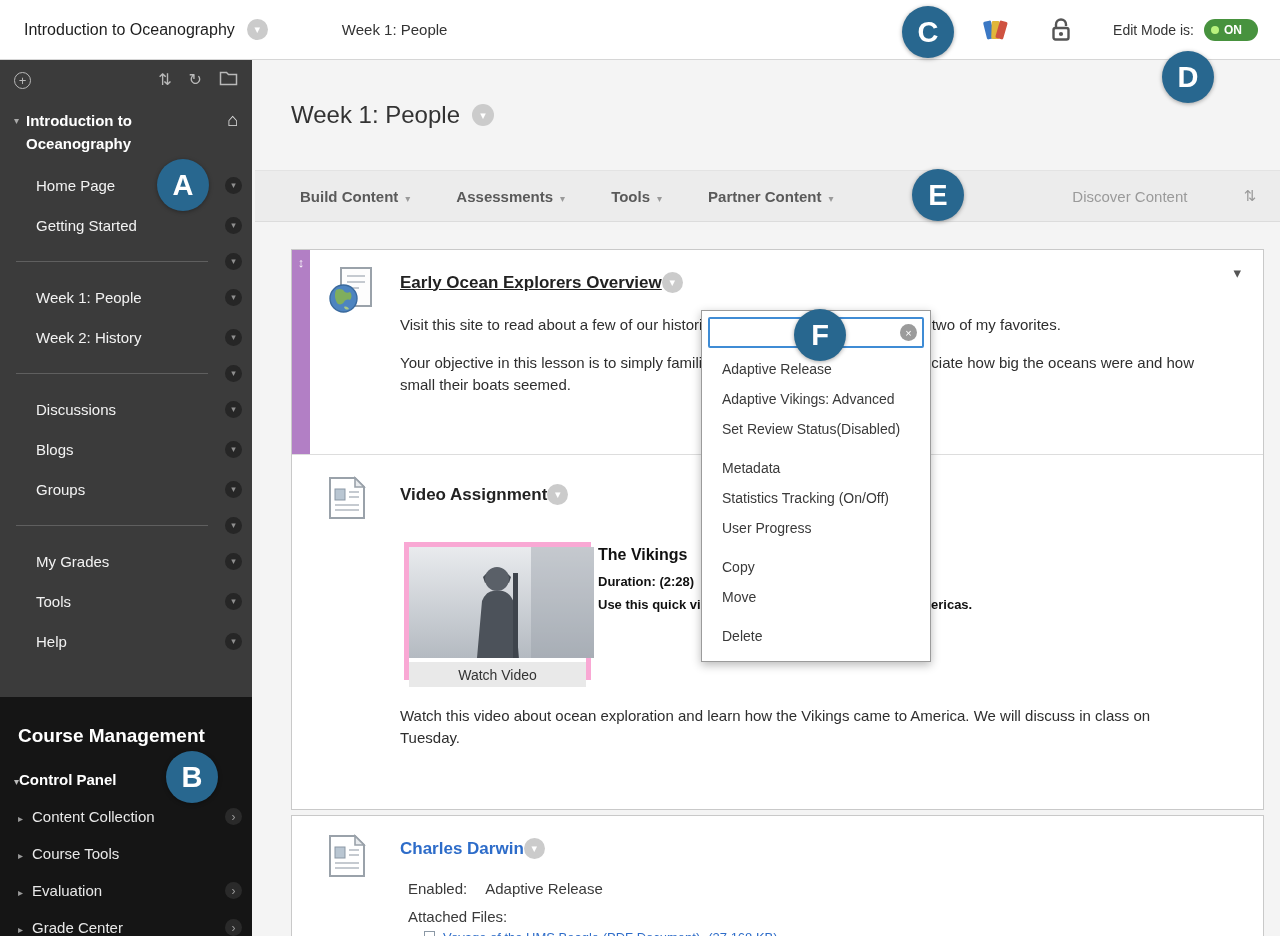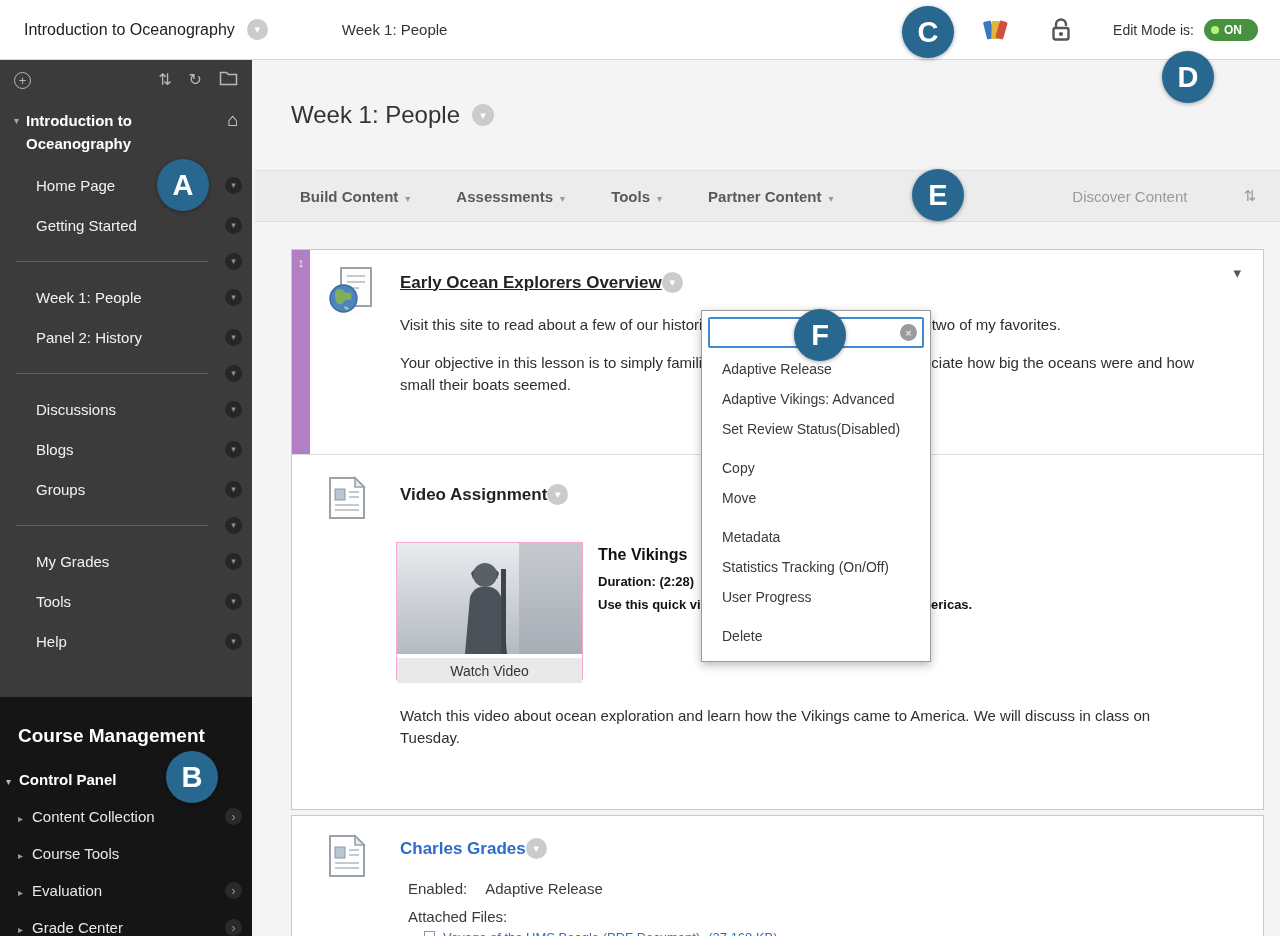--- a/index.html
+++ b/index.html
@@ -44,21 +44,21 @@
   color:#f2f2f2;font-size:15px;cursor:pointer}
 .chev-circle{position:absolute;right:10px;top:50%;margin-top:-8.5px;width:17px;height:17px;
   border-radius:50%;background:#262626;display:flex;align-items:center;justify-content:center;cursor:pointer}
 .chev-circle::after{content:"▾";color:#8f8f8f;font-size:9px;line-height:1}
 .side-divider{height:32px;position:relative}
 .side-divider::before{content:"";position:absolute;left:16px;right:44px;top:50%;border-top:1px solid #5f5f5f}
 
 .course-mgmt{position:absolute;left:0;right:0;top:637px;bottom:0;background:#151515;padding-top:18px}
 .cm-title{font-size:19px;font-weight:bold;color:#fff;padding:10px 14px 14px 18px}
 .cm-control{display:flex;align-items:center;color:#fff;font-weight:bold;font-size:15px;
-  padding:10px 14px 10px 6px;gap:8px;cursor:pointer}
+  padding:10px 14px 10px 14px;cursor:pointer}
 .cm-caret::after{content:"▾";color:#bbb;font-size:10px}
 .cm-item{position:relative;display:flex;align-items:center;gap:9px;color:#e8e8e8;font-size:15px;
   height:37px;padding-left:18px;cursor:pointer}
 .cm-expand::after{content:"▸";color:#9a9a9a;font-size:10px}
 .arrow-circle{position:absolute;right:10px;top:50%;margin-top:-8.5px;width:17px;height:17px;
   border-radius:50%;background:#2a2a2a;color:#9a9a9a;display:flex;align-items:center;
   justify-content:center;font-size:12px;line-height:1;cursor:pointer}
 .arrow-circle:empty{visibility:hidden}
 
 
@@ -89,21 +89,21 @@
 .card-caret::after{content:"▾"}
 
 .item-icon{position:absolute}
 .title-row{position:absolute;display:flex;align-items:center;}
 .item-title{font-size:17px;font-weight:bold;color:#222;cursor:pointer}
 .u{text-decoration:underline}
 .link-title{color:#2d6cc9;font-size:17px;font-weight:bold;cursor:pointer}
 .body-text{position:absolute;font-size:15px;color:#2e2e2e;line-height:1.47}
 
 .item2-sep{position:absolute;left:0;right:0;top:204px;border-top:1px solid #ddd}
-.thumb{position:absolute;left:104px;top:292px;width:187px;height:138px;border:1px solid #f9a8d4;
+.thumb{position:absolute;left:112px;top:292px;width:187px;height:138px;border:5px solid #f9a8d4;
   background:#fff;cursor:pointer}
 .thumb-cap{height:25px;background:#e9e9e9;display:flex;align-items:center;justify-content:center;
   font-size:14px;color:#333}
 .vcol{position:absolute;left:306px;top:296px;width:650px;color:#111}
 .v-title{font-size:16px;font-weight:bold}
 .v-dur{font-size:13px;font-weight:bold;margin-top:10px}
 .v-sum{font-size:13px;font-weight:bold;margin-top:8px}
 
 .enabled-row{position:absolute;left:116px;top:64px;font-size:15px;color:#3a3a3a;display:flex;gap:18px}
 .attached{position:absolute;left:116px;top:92px;font-size:15px;color:#3a3a3a}
@@ -216,21 +216,21 @@
       <span class="chev-circle"></span>
     </div>
     <div>
 
         <div class="side-item">
           <span>Week 1: People</span>
           <span class="chev-circle"></span>
         </div>
 
         <div class="side-item">
-          <span>Panel 2: History</span>
+          <span>Week 2: History</span>
           <span class="chev-circle"></span>
         </div>
       </div>
     <div class="side-divider">
       <span class="chev-circle"></span>
     </div>
     <div>
 
         <div class="side-item">
           <span>Discussions</span>
@@ -415,21 +415,21 @@
       <path d="M2 2h25l9 9v31H2z" fill="#fff" stroke="#9aa2aa" stroke-width="2"></path>
       <path d="M27 2v9h9z" fill="#e8ebee" stroke="#9aa2aa" stroke-width="1.6"></path>
       <rect x="7" y="13" width="10" height="11" fill="#b9c6d2" stroke="#8b98a5"></rect>
       <line x1="21" y1="16" x2="31" y2="16" stroke="#c5cad0" stroke-width="2"></line>
       <line x1="21" y1="21" x2="31" y2="21" stroke="#c5cad0" stroke-width="2"></line>
       <line x1="7" y1="29" x2="31" y2="29" stroke="#c5cad0" stroke-width="2"></line>
       <line x1="7" y1="34" x2="31" y2="34" stroke="#c5cad0" stroke-width="2"></line>
     </svg>
   </span>
   <div class="title-row" style="left:108px;top:22px">
-    <span class="link-title">Charles Grades</span>
+    <span class="link-title">Charles Darwin</span>
     <span class="gray-chev"></span>
   </div>
   <div class="enabled-row">
     <span>Enabled:</span>
     <span>Adaptive Release</span>
   </div>
   <div class="attached">Attached Files:</div>
   <div class="file-row">
     <span class="file-ic"></span>
     <span>Voyage of the HMS Beagle (PDF Document)</span>
@@ -443,28 +443,28 @@
     <span class="ctx-clear"></span>
   </div>
   <div class="ctx-group">
 
   <div class="ctx-item">Adaptive Release</div>
       <div class="ctx-item">Adaptive Vikings: Advanced</div>
       <div class="ctx-item">Set Review Status(Disabled)</div>
     </div>
   <div class="ctx-group">
 
-  <div class="ctx-item">Copy</div>
-      <div class="ctx-item">Move</div>
-    </div>
-  <div class="ctx-group">
-
   <div class="ctx-item">Metadata</div>
       <div class="ctx-item">Statistics Tracking (On/Off)</div>
       <div class="ctx-item">User Progress</div>
+    </div>
+  <div class="ctx-group">
+
+  <div class="ctx-item">Copy</div>
+      <div class="ctx-item">Move</div>
     </div>
   <div class="ctx-group">
 
   <div class="ctx-item">Delete</div>
     </div>
 </div>
 
 <div class="callout co-a">A</div>
 <div class="callout co-b">B</div>
 <div class="callout co-c">C</div>

